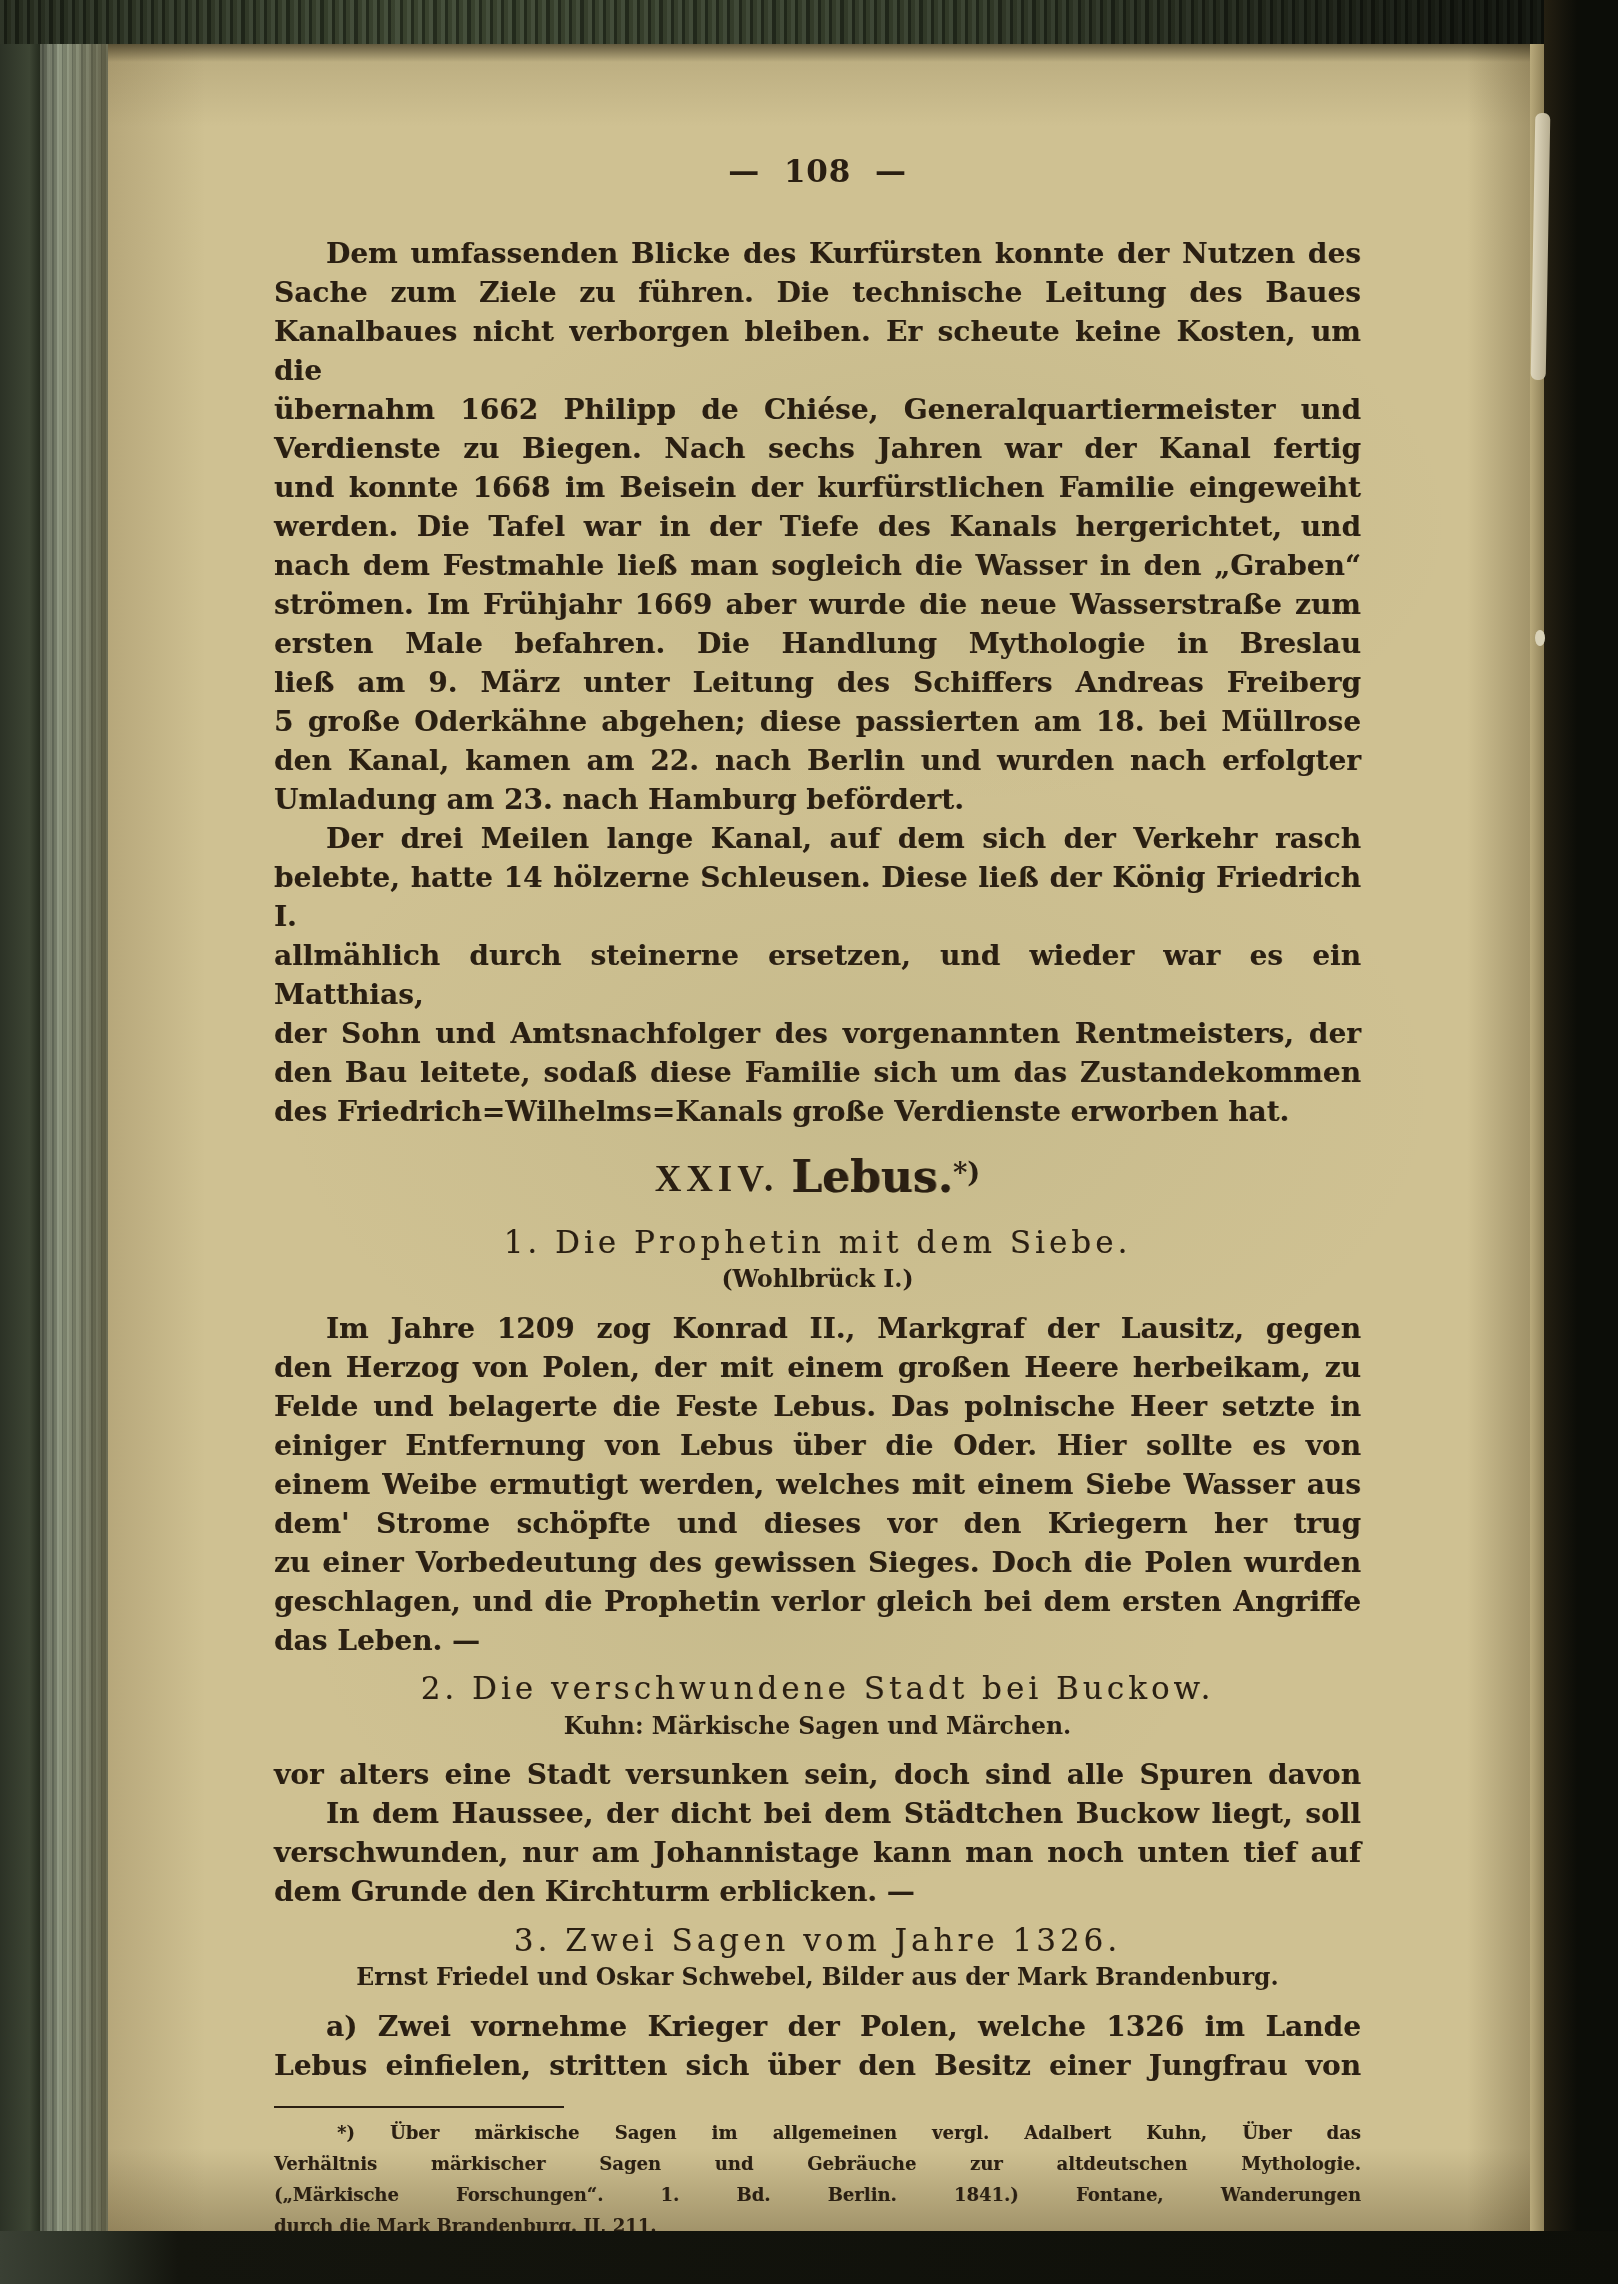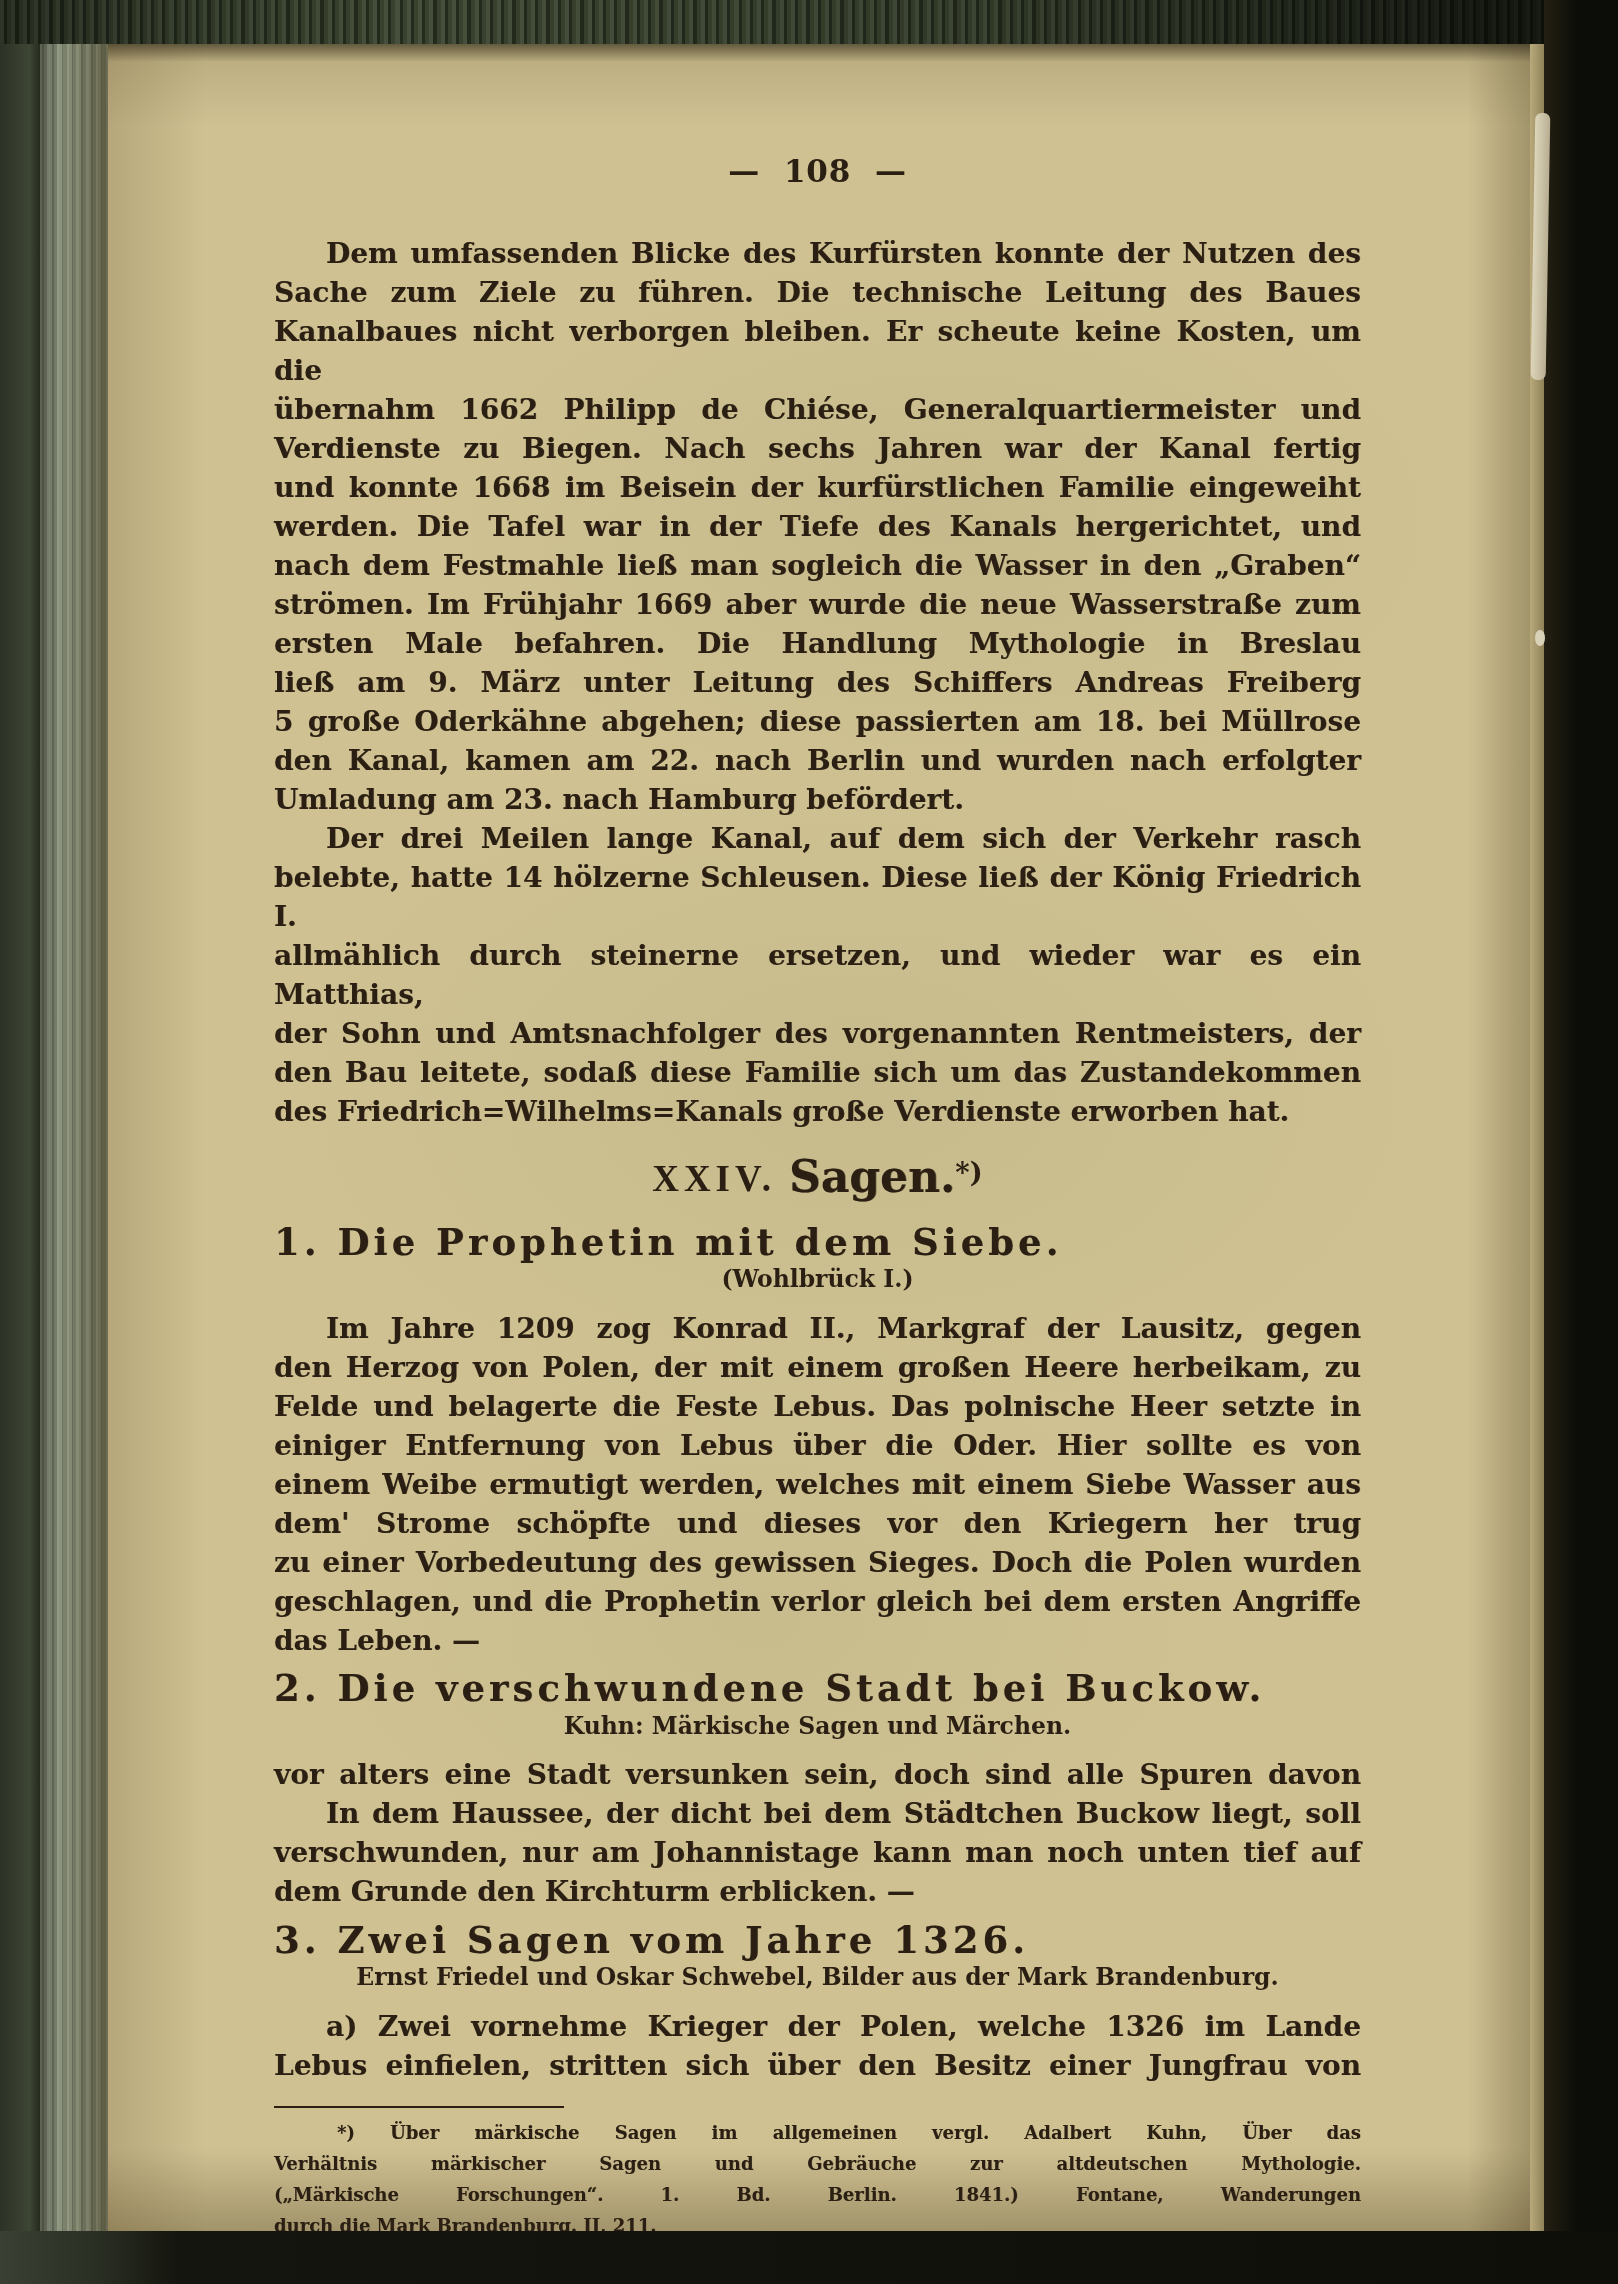--- a/index.html
+++ b/index.html
@@ -52,21 +52,21 @@
     text-align:justify;text-align-last:justify;
     text-shadow:0.4px 0.4px 0 rgba(42,31,18,.35);}
   .line.indent{text-indent:52px;}
   .line.last{text-align-last:left;}
 
   .chapter-heading{text-align:center;margin-top:14.6px;line-height:52px;white-space:nowrap;}
   .ch-num{font-family:"Liberation Serif",serif;font-size:37px;font-weight:700;letter-spacing:4.9px;margin-right:13px;}
   .ch-title{font-size:44px;font-weight:800;text-shadow:0.8px 0.8px 0 rgba(42,31,18,.5);}
   .ch-mark{font-size:27.5px;font-weight:700;vertical-align:9.7px;}
 
-  .saga-title{font-size:37px;font-weight:700;letter-spacing:4px;line-height:39px;margin-top:9.7px;
+  .saga-title{text-align:center;font-size:31px;font-weight:400;letter-spacing:4px;line-height:39px;margin-top:9.7px;
     text-shadow:0.4px 0.4px 0 rgba(42,31,18,.35);}
   .saga-source{text-align:center;font-size:23.5px;font-weight:700;line-height:29px;margin-top:3.2px;}
   .saga .paragraph{margin-top:14.6px;}
 
   .footnote{margin-top:21px;}
   .footnote-rule{width:290px;border-top:2.4px solid var(--ink,#2a1f12);margin-bottom:9.7px;}
   .footnote .line{font-size:18px;line-height:31px;}
   .footnote .line.indent{text-indent:63px;}
 </style>
 </head>
@@ -101,21 +101,21 @@
             <div class="line indent">Der drei Meilen lange Kanal, auf dem sich der Verkehr rasch</div>
             <div class="line">belebte, hatte 14 hölzerne Schleusen.  Diese ließ der König Friedrich I.</div>
             <div class="line">allmählich durch steinerne ersetzen, und wieder war es ein Matthias,</div>
             <div class="line">der Sohn und Amtsnachfolger des vorgenannten Rentmeisters, der</div>
             <div class="line">den Bau leitete, sodaß diese Familie sich um das Zustandekommen</div>
             <div class="line last">des Friedrich=Wilhelms=Kanals große Verdienste erworben hat.</div>
           </div>
         </div>
 
       <div class="chapter-heading">
-        <span class="ch-num">XXIV.</span><span class="ch-title">Sagen.</span><span class="ch-mark">*)</span>
+        <span class="ch-num">XXIV.</span><span class="ch-title">Lebus.</span><span class="ch-mark">*)</span>
       </div>
 
       <div id="sagas">
           <div class="saga">
             <div class="saga-title">1. Die Prophetin mit dem Siebe.</div>
             <div class="saga-source">(Wohlbrück I.)</div>
             <div class="paragraph">
               <div class="line indent">Im Jahre 1209 zog Konrad II., Markgraf der Lausitz, gegen</div>
               <div class="line">den Herzog von Polen, der mit einem großen Heere herbeikam, zu</div>
               <div class="line">Felde und belagerte die Feste Lebus.  Das polnische Heer setzte in</div>

